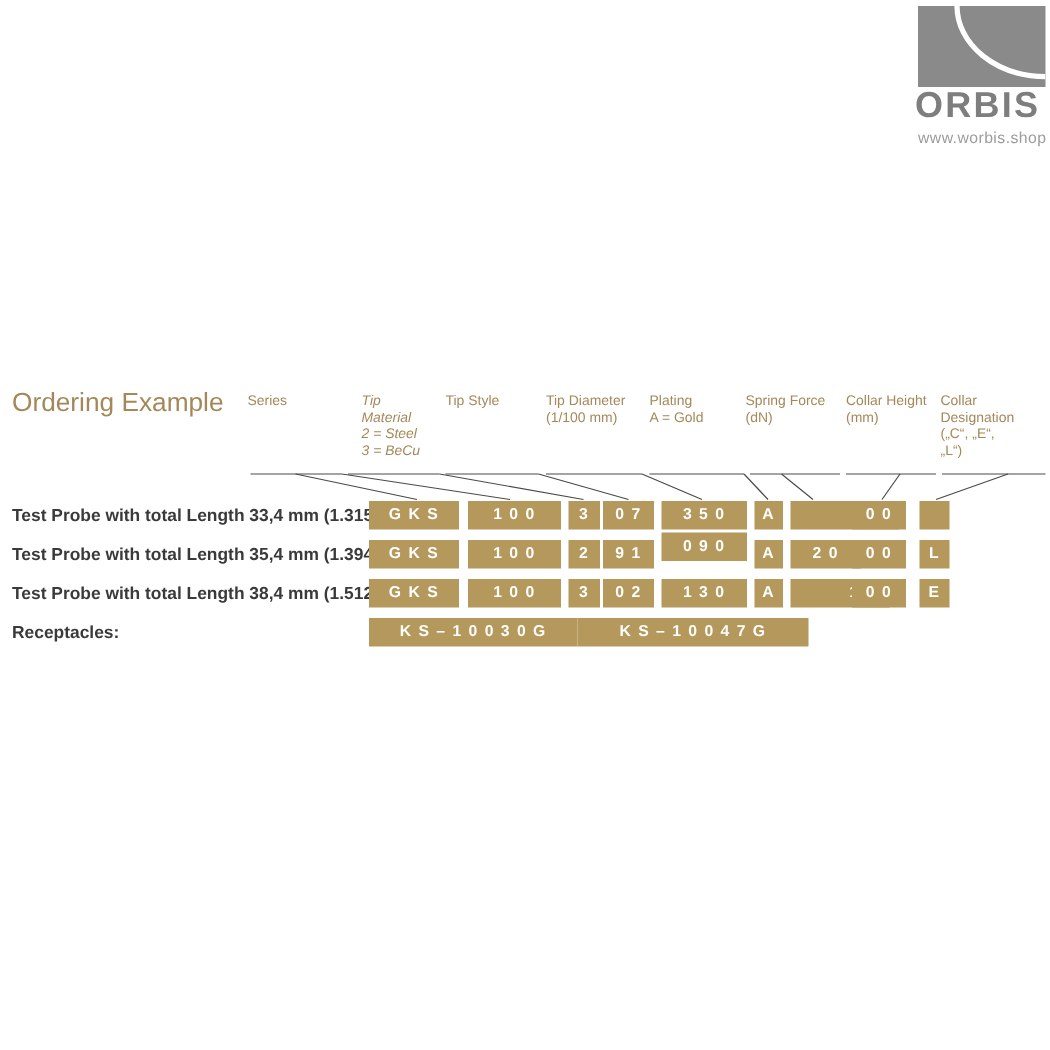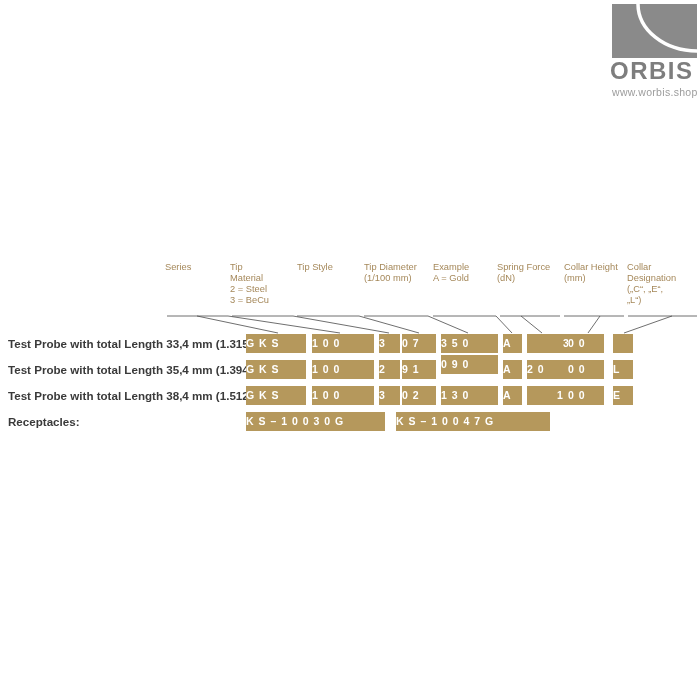--- a/index.html
+++ b/index.html
@@ -25,59 +25,60 @@
   #leaders { position:absolute; left:0; top:0; width:700px; height:340px; }
   #leaders line { stroke:#4a4a4a; stroke-width:0.8; }
 
   
   .row-label {
     position:absolute; left:8px; height:19px; line-height:19px;
     font-size:11.6px; font-weight:bold; color:#3a3a3a; white-space:nowrap;
   }
   .code-box {
     position:absolute; height:19px; line-height:19px; background:#b5985c;
-    color:#ffffff; font-size:10.5px; font-weight:bold; text-align:left;
+    color:#ffffff; font-size:10.5px; font-weight:bold; text-align:center;
     letter-spacing:1px; white-space:nowrap; overflow:hidden;
   }
 </style>
 </head>
 <body>
 
 <div class="page">
 
   <div>
     <div class="logo-square">
       <svg viewBox="0 0 85 54">
         <path d="M 26 0 A 59 47 0 0 0 85 47" fill="none" stroke="#ffffff" stroke-width="3.5"></path>
       </svg>
     </div>
     <div class="logo-brand">ORBIS</div>
     <div class="logo-url">www.worbis.shop</div>
   </div>
 
+  <h1 class="title">Ordering Example</h1>
 
   <div id="headers">
       <div class="col-header" style="left: 165px;">
         <div>Series</div>
       </div>
-      <div class="col-header" style="left: 230px;">
+      <div class="col-header" style="left: 241px; font-style: italic;">
         <div>Tip</div>
         <div>Material</div>
         <div>2 = Steel</div>
         <div>3 = BeCu</div>
       </div>
       <div class="col-header" style="left: 297px;">
         <div>Tip Style</div>
       </div>
       <div class="col-header" style="left: 364px;">
         <div>Tip Diameter</div>
         <div>(1/100 mm)</div>
       </div>
       <div class="col-header" style="left: 433px;">
-        <div>Example</div>
+        <div>Plating</div>
         <div>A = Gold</div>
       </div>
       <div class="col-header" style="left: 497px;">
         <div>Spring Force</div>
         <div>(dN)</div>
       </div>
       <div class="col-header" style="left: 564px;">
         <div>Collar Height</div>
         <div>(mm)</div>
       </div>
@@ -137,16 +138,16 @@
       <div class="code-box" style="left: 312px; top: 386px; width: 62px;">1 0 0</div>
       <div class="code-box" style="left: 379px; top: 386px; width: 21px;">3</div>
       <div class="code-box" style="left: 402px; top: 386px; width: 34px;">0 2</div>
       <div class="code-box" style="left: 441px; top: 386px; width: 57px;">1 3 0</div>
       <div class="code-box" style="left: 503px; top: 386px; width: 19px;">A</div>
       <div class="code-box" style="left: 527px; top: 386px; width: 36px; padding-left: 30px;">1 5</div>
       <div class="code-box" style="left: 568px; top: 386px; width: 36px;">0 0</div>
       <div class="code-box" style="left: 613px; top: 386px; width: 20px;">E</div>
       <div class="row-label" style="top: 412px;">Receptacles:</div>
       <div class="code-box" style="left: 246px; top: 412px; width: 139px;">K S – 1 0 0 3 0 G</div>
-      <div class="code-box" style="left: 385px; top: 412px; width: 154px; margin-left: 11px;">K S – 1 0 0 4 7 G</div>
+      <div class="code-box" style="left: 385px; top: 412px; width: 154px;">K S – 1 0 0 4 7 G</div>
     </div>
 
 </div>
 
 </body></html>

